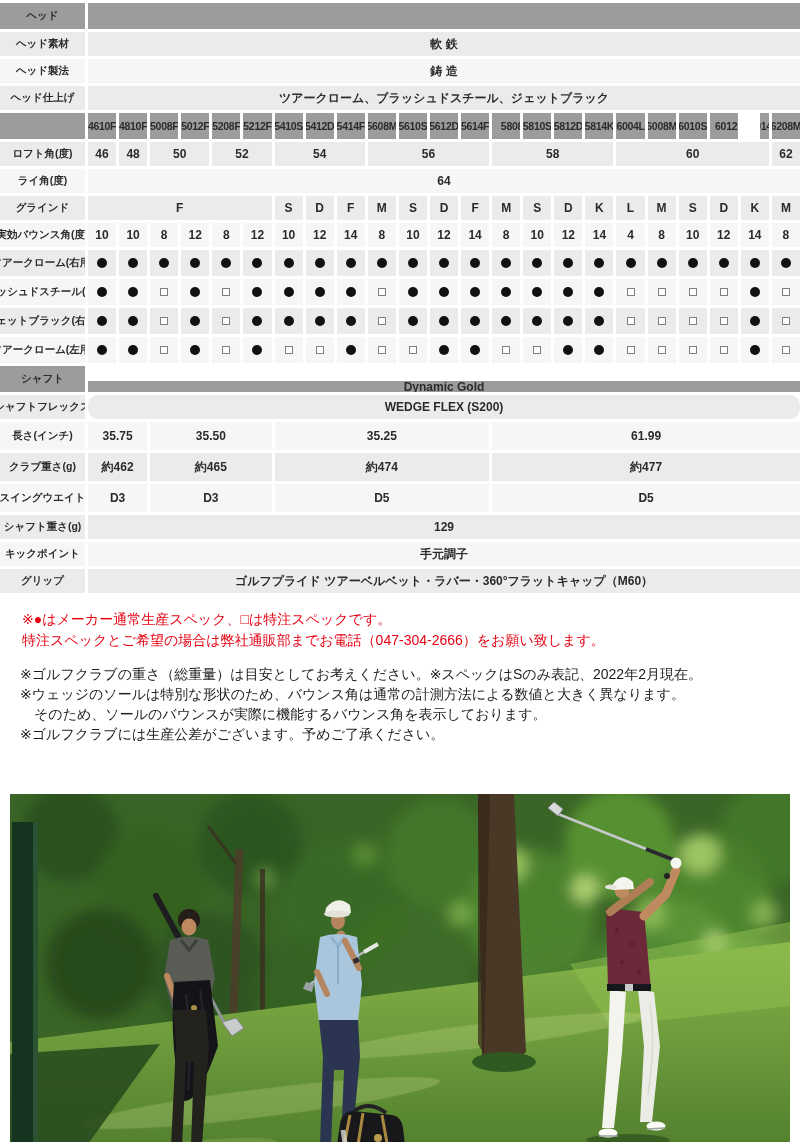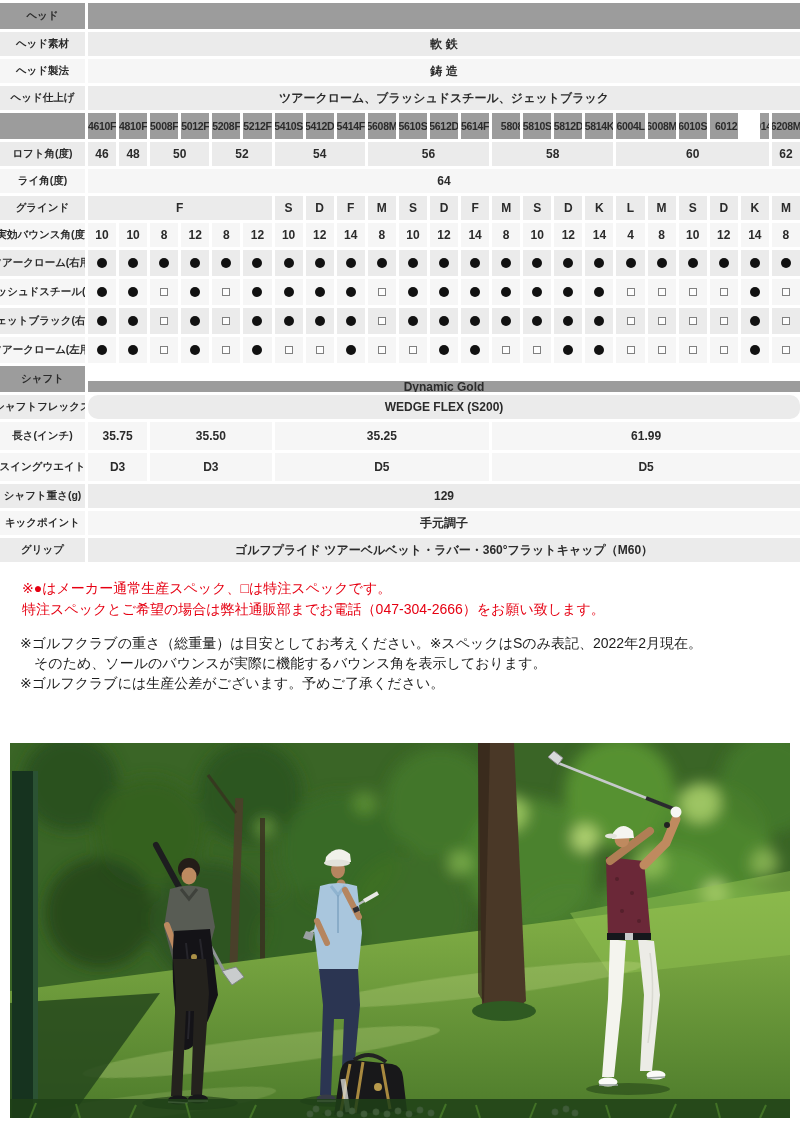--- a/index.html
+++ b/index.html
@@ -472,20 +472,29 @@
   </div>
   <div class="row tall plain">
     <div class="label">長さ(インチ)</div>
     <div class="cells">
         <div class="cell" style="grid-column: span 2;">35.75</div>
         <div class="cell" style="grid-column: span 4;">35.50</div>
         <div class="cell" style="grid-column: span 7;">35.25</div>
         <div class="cell" style="grid-column: span 10;">61.99</div>
       </div>
   </div>
+  <div class="row tall stripe">
+    <div class="label">クラブ重さ(g)</div>
+    <div class="cells">
+        <div class="cell" style="grid-column: span 2;">約462</div>
+        <div class="cell" style="grid-column: span 4;">約465</div>
+        <div class="cell" style="grid-column: span 7;">約474</div>
+        <div class="cell" style="grid-column: span 10;">約477</div>
+      </div>
+  </div>
   <div class="row tall plain">
     <div class="label">スイングウエイト</div>
     <div class="cells">
         <div class="cell" style="grid-column: span 2;">D3</div>
         <div class="cell" style="grid-column: span 4;">D3</div>
         <div class="cell" style="grid-column: span 7;">D5</div>
         <div class="cell" style="grid-column: span 10;">D5</div>
       </div>
   </div>
   <div class="row stripe">
@@ -508,20 +517,21 @@
   </div>
 </div>
 
 <div class="notes-red">
   <p>※●はメーカー通常生産スペック、□は特注スペックです。</p>
   <p>特注スペックとご希望の場合は弊社通販部までお電話（047-304-2666）をお願い致します。</p>
 </div>
 
 <div class="notes-black">
   <p>※ゴルフクラブの重さ（総重量）は目安としてお考えください。※スペックはSのみ表記、2022年2月現在。</p>
+  <p>※ウェッジのソールは特別な形状のため、バウンス角は通常の計測方法による数値と大きく異なります。</p>
   <p>　そのため、ソールのバウンスが実際に機能するバウンス角を表示しております。</p>
   <p>※ゴルフクラブには生産公差がございます。予めご了承ください。</p>
 </div>
 
 <div class="photo-wrap">
   <svg width="780" height="375" viewBox="0 0 780 375">
     <defs>
       <filter id="b" x="-40%" y="-40%" width="180%" height="180%">
           <feGaussianBlur stdDeviation="7"></feGaussianBlur>
         </filter>

